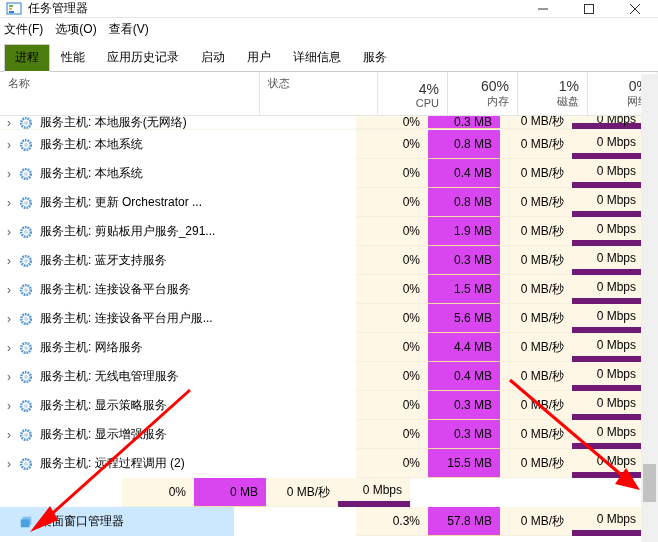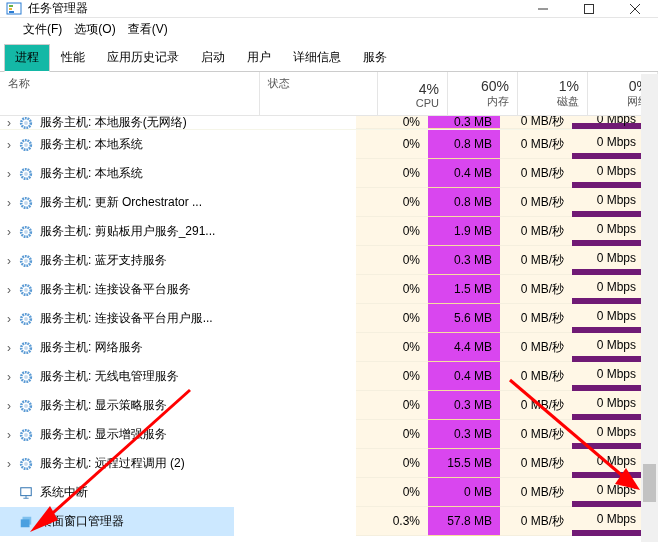--- a/index.html
+++ b/index.html
@@ -5,26 +5,26 @@
   * { box-sizing: border-box; margin: 0; padding: 0; font-family: "Microsoft YaHei", "Segoe UI", sans-serif; }
   body { width: 658px; height: 542px; background: #fff; font-size: 12px; color: #000; overflow: hidden; position: relative; }
   
   .titlebar { height: 18px; display: flex; align-items: center; border-bottom: 1px solid #e5e5e5; }
   .titlebar .icon { width: 16px; height: 16px; margin: 0 6px; }
   .titlebar .title { flex: 1; font-size: 12px; }
   .winbtns { display: flex; }
   .winbtn { width: 46px; height: 30px; display: flex; align-items: center; justify-content: center; }
   .winbtn svg { stroke: #333; stroke-width: 1; fill: none; }
   
-  .menubar { height: 22px; display: flex; align-items: center; padding: 0 23px; font-size: 12px; gap: 12px; }
+  .menubar { height: 22px; display: flex; align-items: center; padding: 0 4px; font-size: 12px; gap: 12px; }
   .menubar span { cursor: default; }
   
   .tabs { display: flex; border-bottom: 1px solid #ccc; padding-left: 4px; margin-top: 4px; }
   .tab { padding: 4px 10px; font-size: 12px; border: 1px solid transparent; cursor: default; }
-  .tab.active { border: 1px solid #ccc; border-bottom: 1px solid #fff; background: #14b8a6; margin-bottom: -1px; }
+  .tab.active { border: 1px solid #ccc; border-bottom: 1px solid #fff; background: #4d7c0f; margin-bottom: -1px; }
   
   .table-wrap { position: relative; }
   
   .thead { display: flex; height: 44px; border-bottom: 1px solid #e5e5e5; }
   .th { display: flex; flex-direction: column; justify-content: flex-end; padding: 4px 8px 6px; border-right: 1px solid #e5e5e5; font-size: 12px; }
   .th.name { width: 269px; justify-content: flex-start; }
   .th.status { width: 122px; justify-content: flex-start; }
   .th.num { width: 72px; text-align: right; align-items: flex-end; }
   .th .pct { font-size: 14px; color: #333; }
   .th .lbl { font-size: 11px; color: #555; }
@@ -351,31 +351,20 @@
           </div>
           <div class="pname">服务主机: 远程过程调用 (2)</div>
         </div>
         <div class="pstatus"></div>
         <div class="cell cpu">0%</div>
         <div class="cell mem">15.5 MB</div>
         <div class="cell disk">0 MB/秒</div>
         <div class="cell net">0 Mbps</div>
       </div>
       <div class="row">
-        <div class="pname-wrap">
-          <div class="expand"></div>
-          <div class="picon">
-            <svg class="sysicon" width="14" height="14" viewBox="0 0 16 16">
-              <rect x="2" y="2" width="12" height="9"></rect>
-              <line x1="5" y1="14" x2="11" y2="14"></line>
-              <line x1="8" y1="11" x2="8" y2="14"></line>
-            </svg>
-          </div>
-          <div class="pname">系统中断</div>
-        </div>
         <div class="pstatus"></div>
         <div class="cell cpu">0%</div>
         <div class="cell mem">0 MB</div>
         <div class="cell disk">0 MB/秒</div>
         <div class="cell net">0 Mbps</div>
       </div>
       <div class="row sel">
         <div class="pname-wrap">
           <div class="expand"></div>
           <div class="picon">

